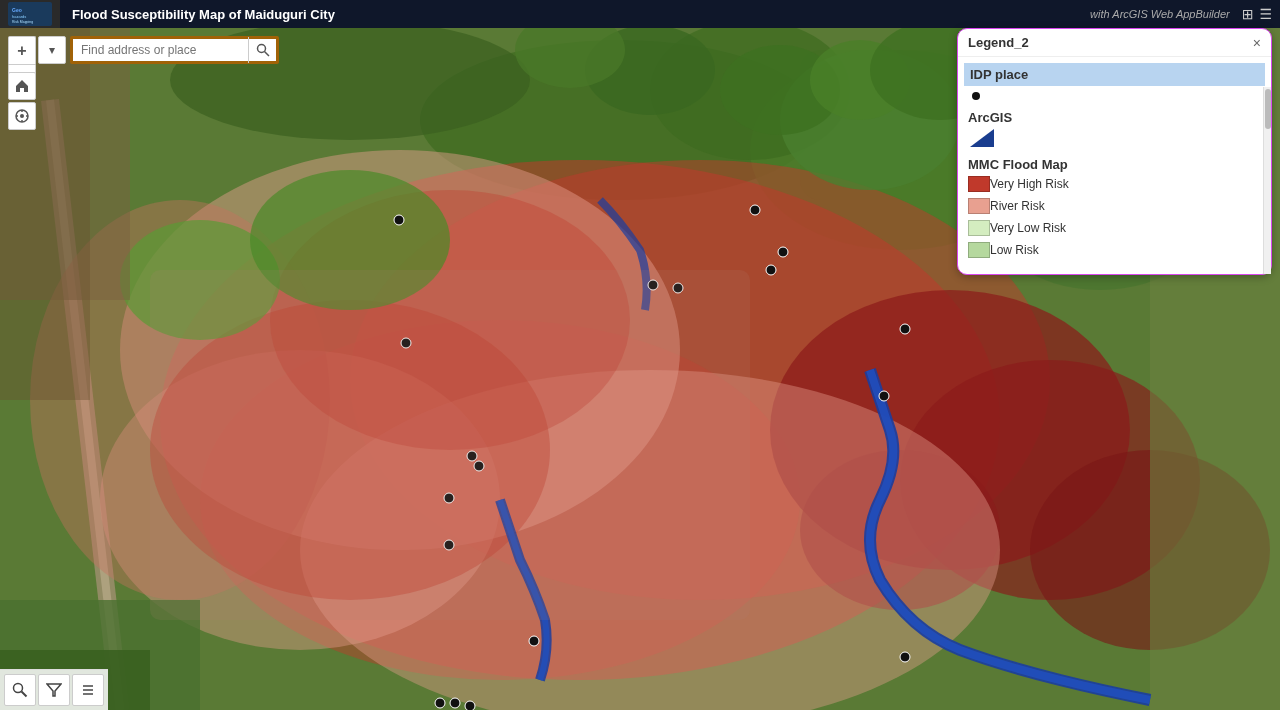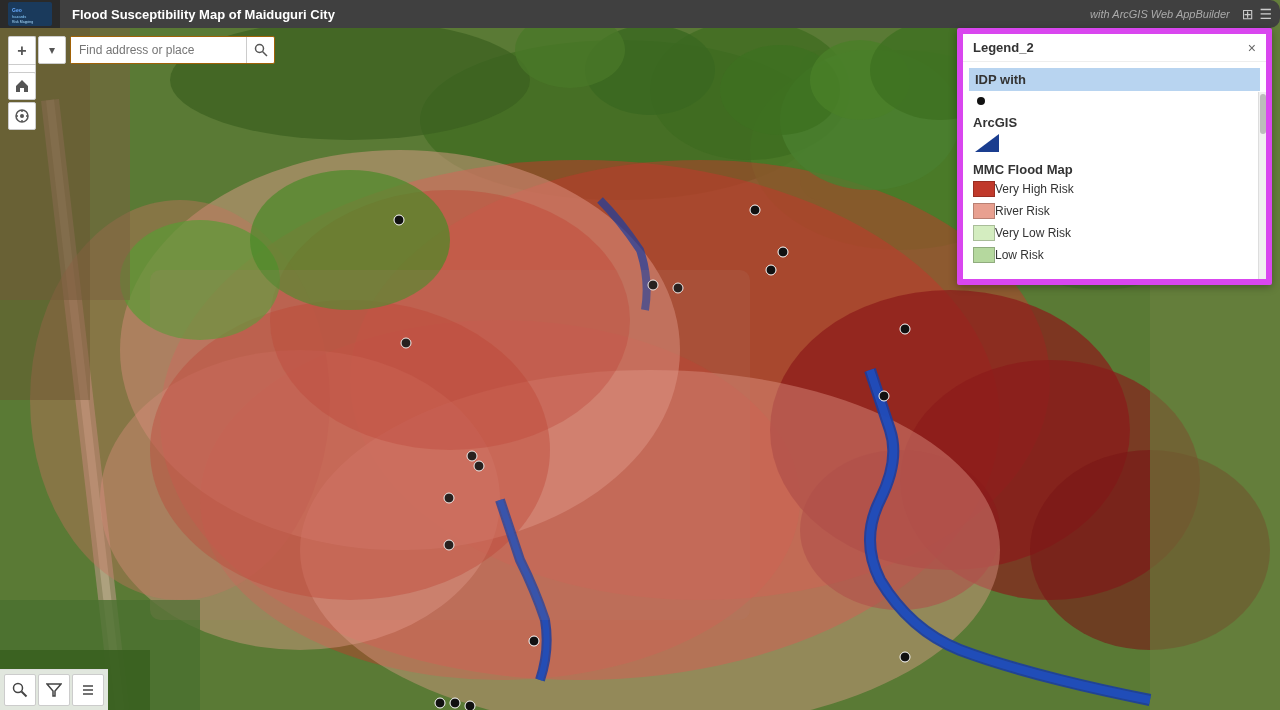--- a/index.html
+++ b/index.html
@@ -13,25 +13,24 @@
       background: #5a7a3a;
       overflow: hidden;
     }
 
     
     #topbar {
       position: absolute;
       top: 0; left: 0;
       width: 100%;
       height: 28px;
-      background: #404040;
+      background: #0f172a;
       display: flex;
       align-items: center;
       z-index: 100;
-      border-radius: 10px;
     }
 
     #topbar-logo {
       display: flex;
       align-items: center;
       padding: 0 8px;
       height: 100%;
       background: #2a2a2a;
     }
 
@@ -129,21 +128,21 @@
 
     
     #search-container {
       position: absolute;
       top: 36px;
       left: 70px;
       z-index: 100;
       display: flex;
       align-items: center;
       background: white;
-      border: 1px solid #a16207;
+      border: 3px solid #a16207;
       border-radius: 2px;
       height: 28px;
     }
 
     #search-input {
       border: none;
       outline: none;
       padding: 0 8px;
       font-size: 12px;
       width: 175px;
@@ -217,22 +216,22 @@
       color: #444;
     }
 
     
     #legend-panel {
       position: absolute;
       top: 28px;
       right: 8px;
       width: 315px;
       background: white;
-      border: 6px solid #d946ef;
-      border-radius: 2px;
+      border: 1px solid #d946ef;
+      border-radius: 10px;
       z-index: 200;
       box-shadow: 0 2px 8px rgba(0,0,0,0.3);
     }
 
     #legend-header {
       display: flex;
       align-items: center;
       justify-content: space-between;
       padding: 6px 10px;
       border-bottom: 1px solid #eee;
@@ -495,21 +494,21 @@
 </div>
 
 <div id="legend-panel">
   <div id="legend-header">
     <span id="legend-title">Legend_2</span>
     <button id="legend-close">×</button>
   </div>
   <div id="legend-body" style="position:relative;">
 
     <div class="legend-section-title highlighted" style="padding:4px 6px; background:#b8d4f0; margin-bottom:6px;">
-      <span>IDP with</span>
+      <span>IDP place</span>
     </div>
     <div class="legend-item">
       <div class="legend-icon-dot"></div>
     </div>
 
     <div class="legend-section-title" style="margin-top:10px;">
       <span>ArcGIS</span>
     </div>
     <div class="legend-item">
       <svg class="legend-river-icon" viewBox="0 0 24 18">

